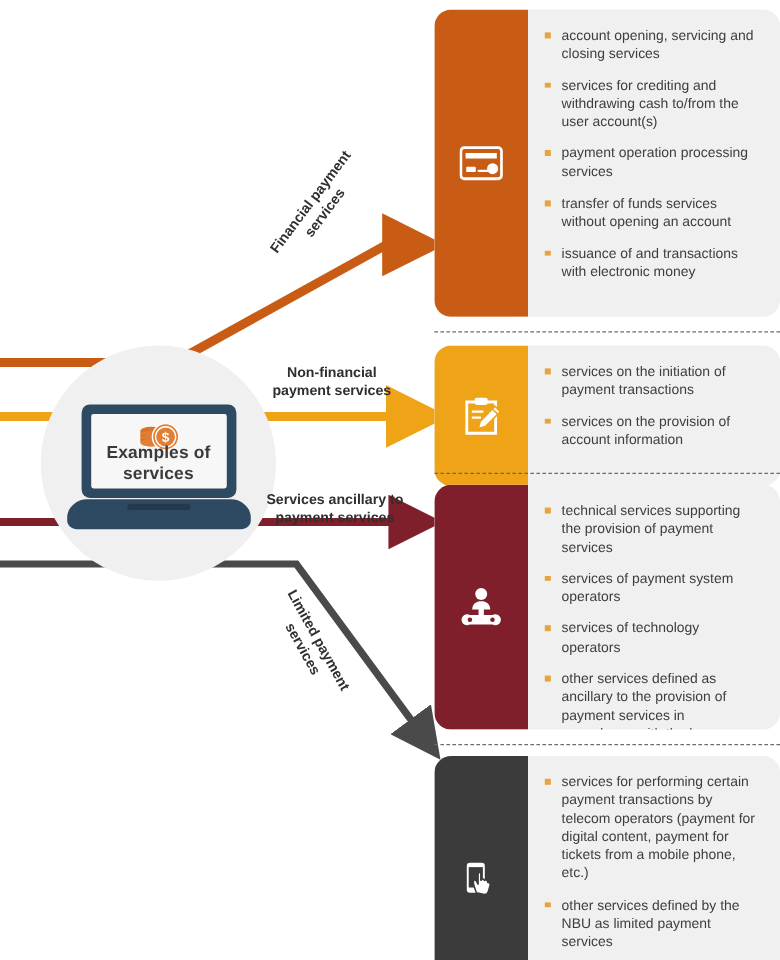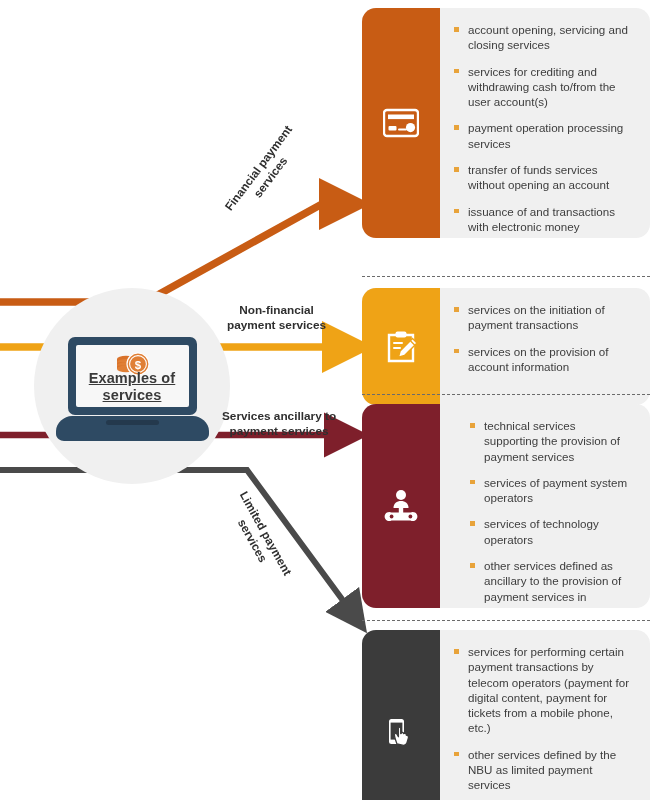--- a/index.html
+++ b/index.html
@@ -16,21 +16,21 @@
 
   .hub-circle {
     position:absolute; left:34px; top:288px;
     width:196px; height:196px; border-radius:50%;
     background:#f0f0f0;
   }
   .hub-laptop { position:absolute; left:50px; top:335px; width:165px; height:110px; }
   .hub-caption {
     position:absolute; left:62px; top:370px; width:140px;
     text-align:center; color:#3a3a3a; font-weight:bold; font-size:14.5px;
-    line-height:1.18; letter-spacing:.1px;text-decoration:underline;
+    line-height:1.18; letter-spacing:.1px;
   }
 
   .arrow-label {
     position:absolute;
     color:#2f2f2f; font-weight:bold; font-size:11.8px;
     line-height:1.25; white-space:nowrap; text-align:center;
   }
   .lbl-financial { left:222px; top:205px; transform-origin:left top; transform:rotate(-53deg); }
   .lbl-nonfin    { left:227px; top:303px; }
   .lbl-ancillary { left:222px; top:409px; }
@@ -58,23 +58,23 @@
   ul.bullets li::before {
     content:""; position:absolute; left:0; top:5px;
     width:4.5px; height:4.5px; background:#e8a33a;
   }
 
   .sep {
     position:absolute; left:362px; width:288px; height:0;
     border-top:1.6px dashed #6b6b6b;
   }
 
-  #panel-1 { top:8px;   height:230px; }
+  #panel-1 { top:8px;   height:256px; }
   #panel-2 { top:288px; height:117px; }
-  #panel-3 { top:404px; height:204px;gap:16px; }
+  #panel-3 { top:404px; height:204px; }
   #panel-4 { top:630px; height:204px; }
   #sep-1 { top:276px; }
   #sep-2 { top:394px; }
   #sep-3 { top:620px; }
 </style>
 </head>
 <body>
 
 <div id="stage">
 

